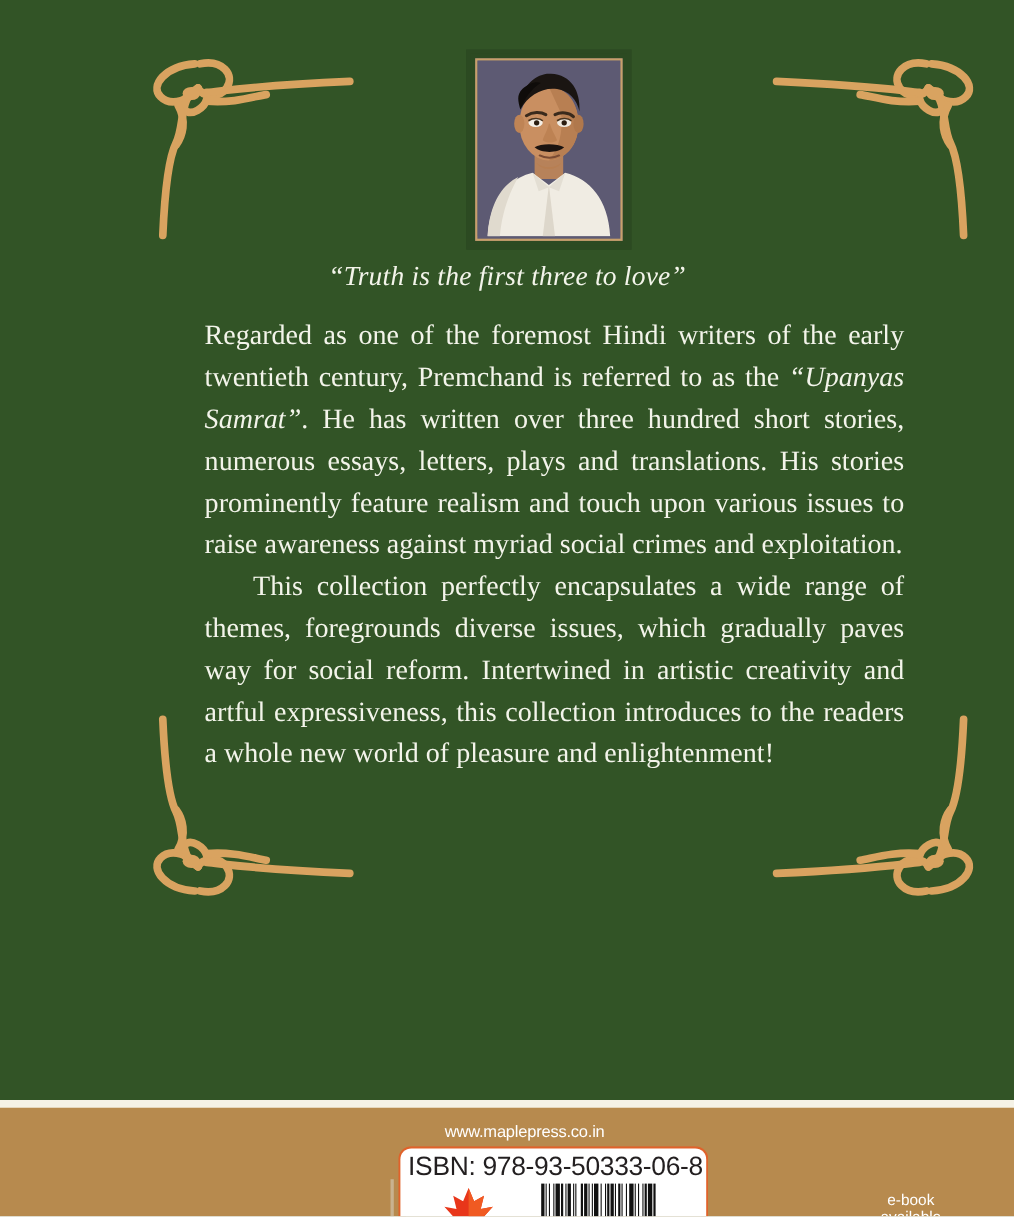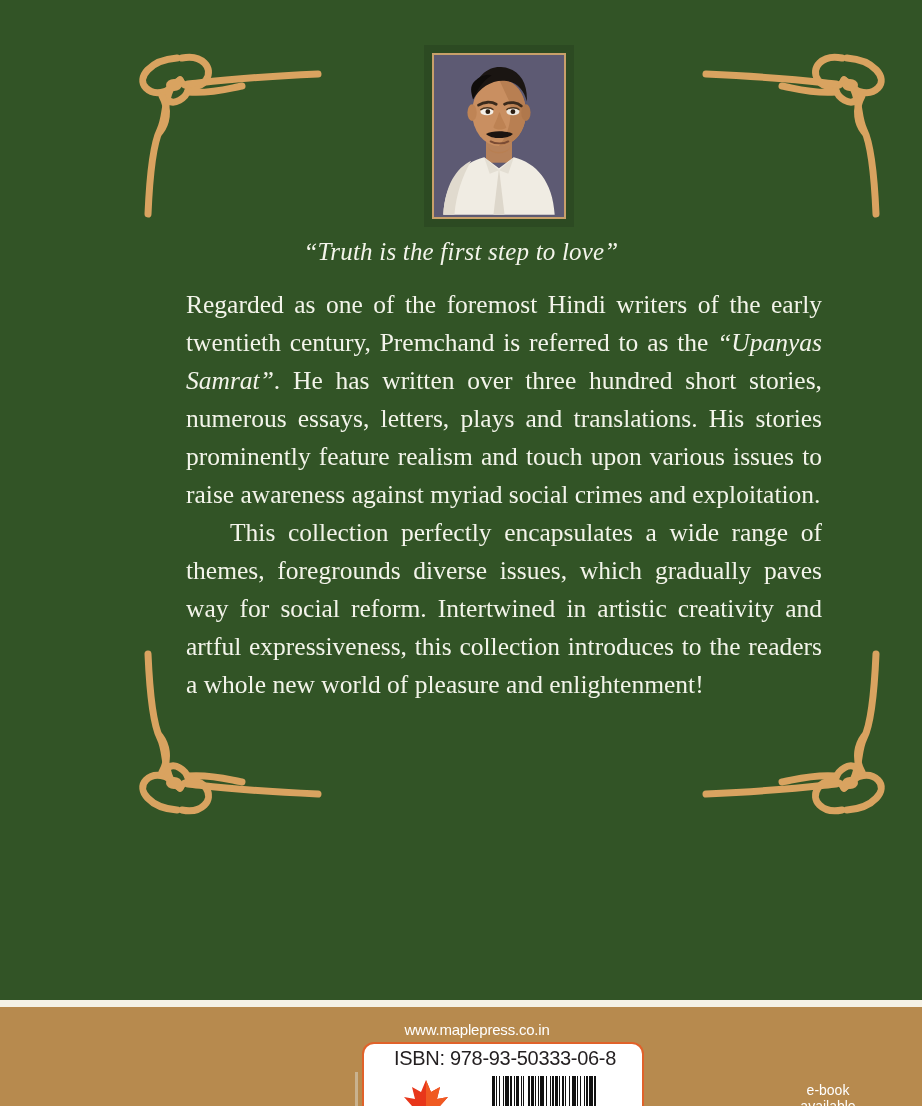--- a/index.html
+++ b/index.html
@@ -154,21 +154,21 @@
     box-sizing: border-box;
     overflow: hidden;
   }
   .isbn-text {
     position: absolute;
     left: 0;
     top: 3px;
     width: 282px;
     text-align: center;
     color: #231f20;
-    font-size: 20px;
+    font-size: 24px;
     font-family: "Liberation Sans", sans-serif;
     letter-spacing: -0.3px;
   }
   .maple-leaf {
     position: absolute;
     left: 38px;
     top: 34px;
     width: 48px;
     height: 40px;
   }
@@ -313,21 +313,21 @@
 
         <path d="M56 85 C 62 81, 78 81, 85 85 C 79 91, 62 91, 56 85 Z" fill="#1c1410"></path>
 
         <path d="M61 93 C 66 96, 75 96, 80 93" stroke="#7a4b33" stroke-width="2" fill="none" stroke-linecap="round"></path>
 
         <path d="M58 100 C 64 106, 76 106, 82 100 C 78 108, 62 108, 58 100 Z" fill="#b87f52"></path>
       </svg>
     </div>
   </div>
 
-  <div class="quote">“Truth is the first step to love”</div>
+  <div class="quote">“Truth is the first three to love”</div>
 
   <div class="blurb">
     <p><span>Regarded as one of the foremost Hindi writers of the early twentieth century, Premchand is referred to as the </span><em>“Upanyas Samrat”</em><span>. He has written over three hundred short stories, numerous essays, letters, plays and translations. His stories prominently feature realism and touch upon various issues to raise awareness against myriad social crimes and exploitation.</span></p>
     <p class="indent">This collection perfectly encapsulates a wide range of themes, foregrounds diverse issues, which gradually paves way for social reform. Intertwined in artistic creativity and artful expressiveness, this collection introduces to the readers a whole new world of pleasure and enlightenment!</p>
   </div>
 
   <div class="white-strip"></div>
   <div class="tan-footer"></div>
 
   <div class="site-url">www.maplepress.co.in</div>

